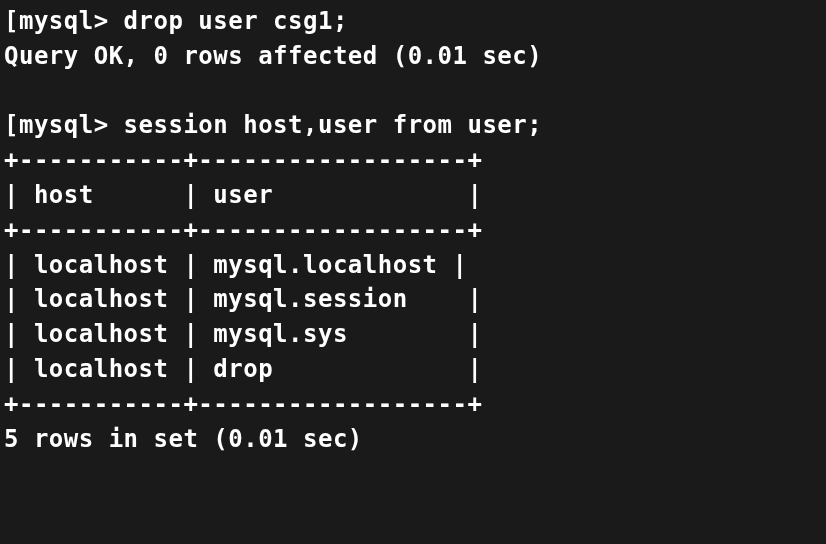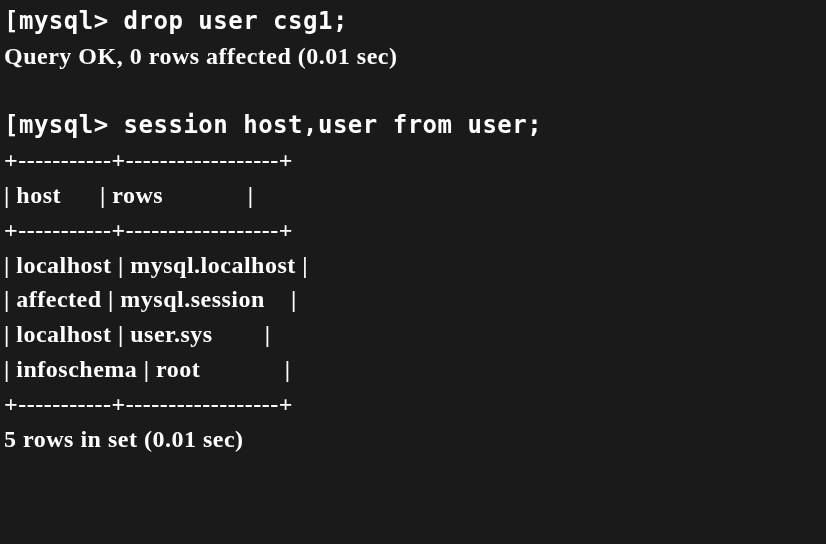--- a/index.html
+++ b/index.html
@@ -15,34 +15,33 @@
       font-weight: bold;
       padding: 4px 0 4px 4px;
       width: 826px;
       height: 544px;
       overflow: hidden;
       letter-spacing: 0.5px;
       line-height: 1.45;
     }
     .line {
       white-space: pre;
-      font-family: Liberation Serif, serif;
     }
     .prompt-line {
       white-space: pre;
     }
   </style>
 </head>
 <body>
 
 <div class="prompt-line"><span>[mysql&gt; </span><span>drop user csg1;</span></div>
 <div class="line">Query OK, 0 rows affected (0.01 sec)</div>
 <div class="line"> </div>
 <div class="prompt-line"><span>[mysql&gt; </span><span>session host,user from user;</span></div>
 <div class="line">+-----------+------------------+</div>
-<div class="line">| host      | rows             |</div>
+<div class="line">| host      | user             |</div>
 <div class="line">+-----------+------------------+</div>
 <div class="line">| localhost | mysql.localhost |</div>
-<div class="line">| affected | mysql.session    |</div>
-<div class="line">| localhost | user.sys        |</div>
-<div class="line">| infoschema | root             |</div>
+<div class="line">| localhost | mysql.session    |</div>
+<div class="line">| localhost | mysql.sys        |</div>
+<div class="line">| localhost | drop             |</div>
 <div class="line">+-----------+------------------+</div>
 <div class="line">5 rows in set (0.01 sec)</div>
 
 </body></html>

